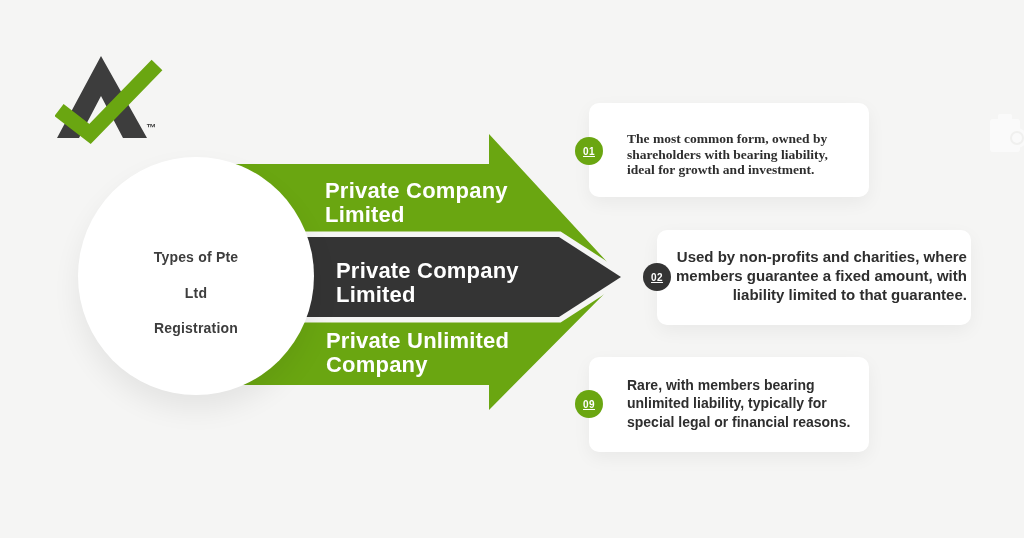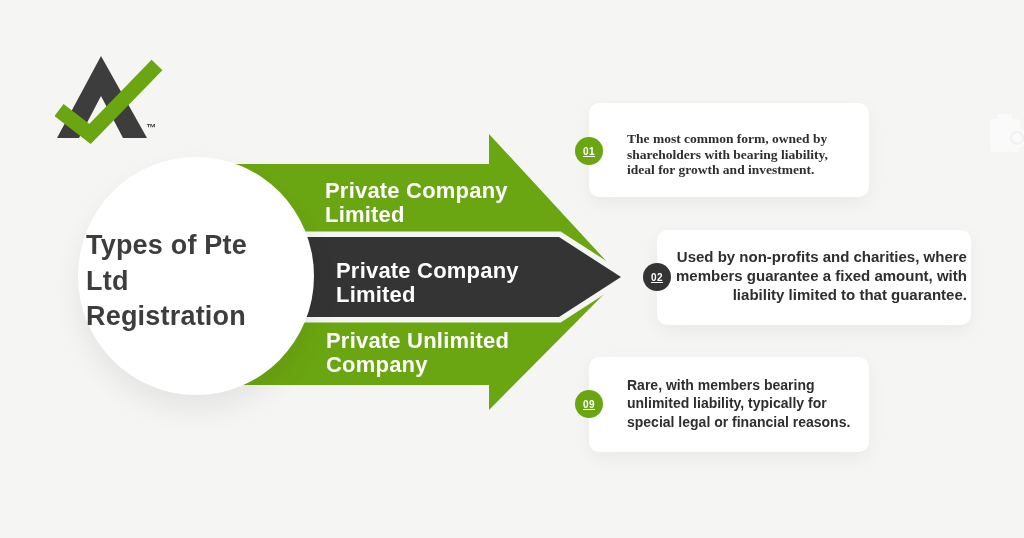--- a/index.html
+++ b/index.html
@@ -30,24 +30,24 @@
   }
 
   
   .hub-circle{
     left:78px;top:157px;width:236px;height:238px;
     background:var(--white);
     border-radius:50%;
     box-shadow:0 14px 28px rgba(0,0,0,.07);
   }
   .hub-title{
-    left:86px;top:228px;width:220px;
-    text-align:left;
+    left:86px;top:240px;width:220px;
+    text-align:center;
     color:var(--ink);
-    font-size:27px;
+    font-size:14px;
     font-weight:bold;
     line-height:35.5px;
     letter-spacing:.2px;
   }
 
   
   .card{
     background:var(--white);
     border-radius:10px;
     box-shadow:0 6px 18px rgba(0,0,0,.05);

